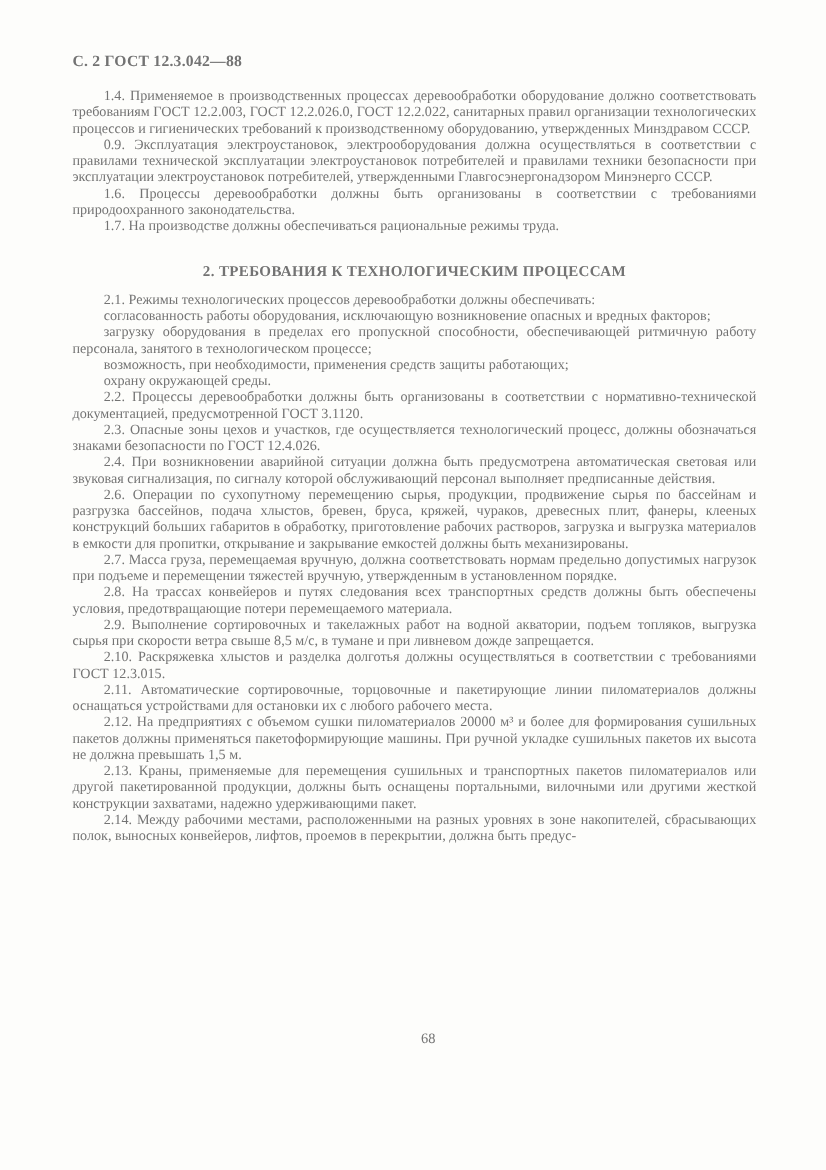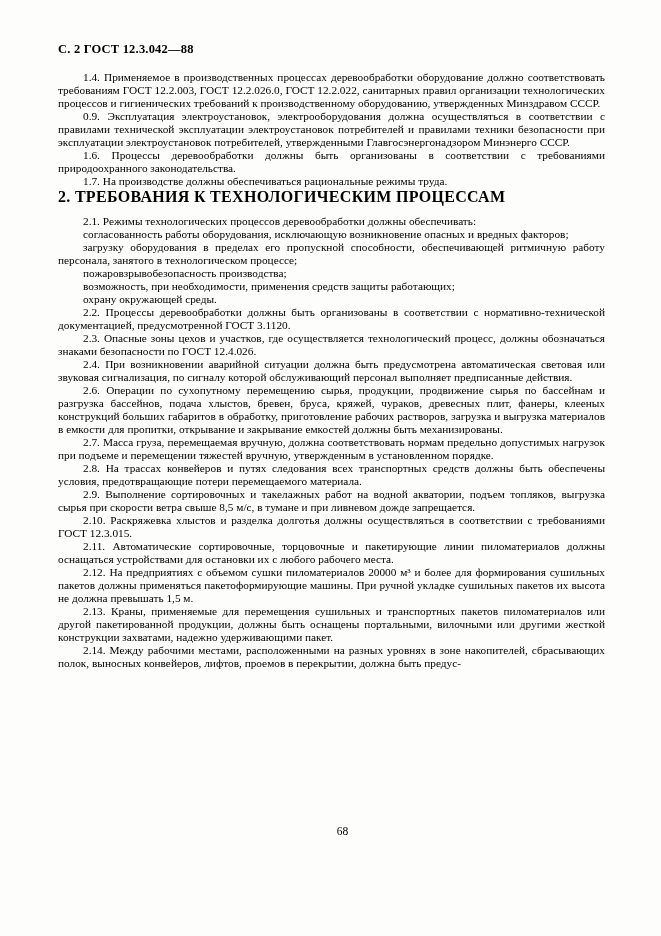--- a/index.html
+++ b/index.html
@@ -6,21 +6,21 @@
     margin: 0;
     padding: 0;
     background: #e8e8e8;
   }
   .page {
     position: relative;
     width: 661px;
     height: 936px;
     margin: 0 auto;
     background: #fdfdfb;
-    color: #000000;
+    color: #737373;
     font-family: "Liberation Serif", "DejaVu Serif", serif;
     overflow: hidden;
   }
   .doc-header {
     position: absolute;
     left: 58px;
     top: 42px;
     font-size: 12.5px;
     font-weight: bold;
     letter-spacing: 0.2px;
@@ -33,23 +33,24 @@
     width: 547px;
   }
   .para {
     margin: 0;
     font-size: 11.3px;
     line-height: 13px;
     text-align: justify;
     text-indent: 25px;
   }
   .section-heading {
-    margin: 0 0 9px 0;
-    font-size: 16px;
+    margin: 22px 0 9px 0;
+    font-size: 12px;
     font-weight: bold;
+    text-align: center;
     letter-spacing: 0.3px;
   }
   .page-number {
     position: absolute;
     left: 0;
     top: 825px;
     width: 100%;
     text-align: center;
     font-size: 11.5px;
     margin-left: 12px;
@@ -67,21 +68,20 @@
     <p class="para">1.4. Применяемое в производственных процессах деревообработки оборудование должно соответствовать требованиям ГОСТ 12.2.003, ГОСТ 12.2.026.0, ГОСТ 12.2.022, санитарных правил организации технологических процессов и гигиенических требований к производственному оборудованию, утвержденных Минздравом СССР.</p>
     <p class="para">0.9. Эксплуатация электроустановок, электрооборудования должна осуществляться в соответствии с правилами технической эксплуатации электроустановок потребителей и правилами техники безопасности при эксплуатации электроустановок потребителей, утвержденными Главгосэнергонадзором Минэнерго СССР.</p>
     <p class="para">1.6. Процессы деревообработки должны быть организованы в соответствии с требованиями природоохранного законодательства.</p>
     <p class="para">1.7. На производстве должны обеспечиваться рациональные режимы труда.</p>
 
     <div class="section-heading">2. ТРЕБОВАНИЯ К ТЕХНОЛОГИЧЕСКИМ ПРОЦЕССАМ</div>
 
     <p class="para">2.1. Режимы технологических процессов деревообработки должны обеспечивать:</p>
     <p class="para">согласованность работы оборудования, исключающую возникновение опасных и вредных факторов;</p>
     <p class="para">загрузку оборудования в пределах его пропускной способности, обеспечивающей ритмичную работу персонала, занятого в технологическом процессе;</p>
-    <p class="para">пожаровзрывобезопасность производства;</p>
     <p class="para">возможность, при необходимости, применения средств защиты работающих;</p>
     <p class="para">охрану окружающей среды.</p>
     <p class="para">2.2. Процессы деревообработки должны быть организованы в соответствии с нормативно-технической документацией, предусмотренной ГОСТ 3.1120.</p>
     <p class="para">2.3. Опасные зоны цехов и участков, где осуществляется технологический процесс, должны обозначаться знаками безопасности по ГОСТ 12.4.026.</p>
     <p class="para">2.4. При возникновении аварийной ситуации должна быть предусмотрена автоматическая световая или звуковая сигнализация, по сигналу которой обслуживающий персонал выполняет предписанные действия.</p>
     <p class="para">2.6. Операции по сухопутному перемещению сырья, продукции, продвижение сырья по бассейнам и разгрузка бассейнов, подача хлыстов, бревен, бруса, кряжей, чураков, древесных плит, фанеры, клееных конструкций больших габаритов в обработку, приготовление рабочих растворов, загрузка и выгрузка материалов в емкости для пропитки, открывание и закрывание емкостей должны быть механизированы.</p>
     <p class="para">2.7. Масса груза, перемещаемая вручную, должна соответствовать нормам предельно допустимых нагрузок при подъеме и перемещении тяжестей вручную, утвержденным в установленном порядке.</p>
     <p class="para">2.8. На трассах конвейеров и путях следования всех транспортных средств должны быть обеспечены условия, предотвращающие потери перемещаемого материала.</p>
     <p class="para">2.9. Выполнение сортировочных и такелажных работ на водной акватории, подъем топляков, выгрузка сырья при скорости ветра свыше 8,5 м/с, в тумане и при ливневом дожде запрещается.</p>
     <p class="para">2.10. Раскряжевка хлыстов и разделка долготья должны осуществляться в соответствии с требованиями ГОСТ 12.3.015.</p>

